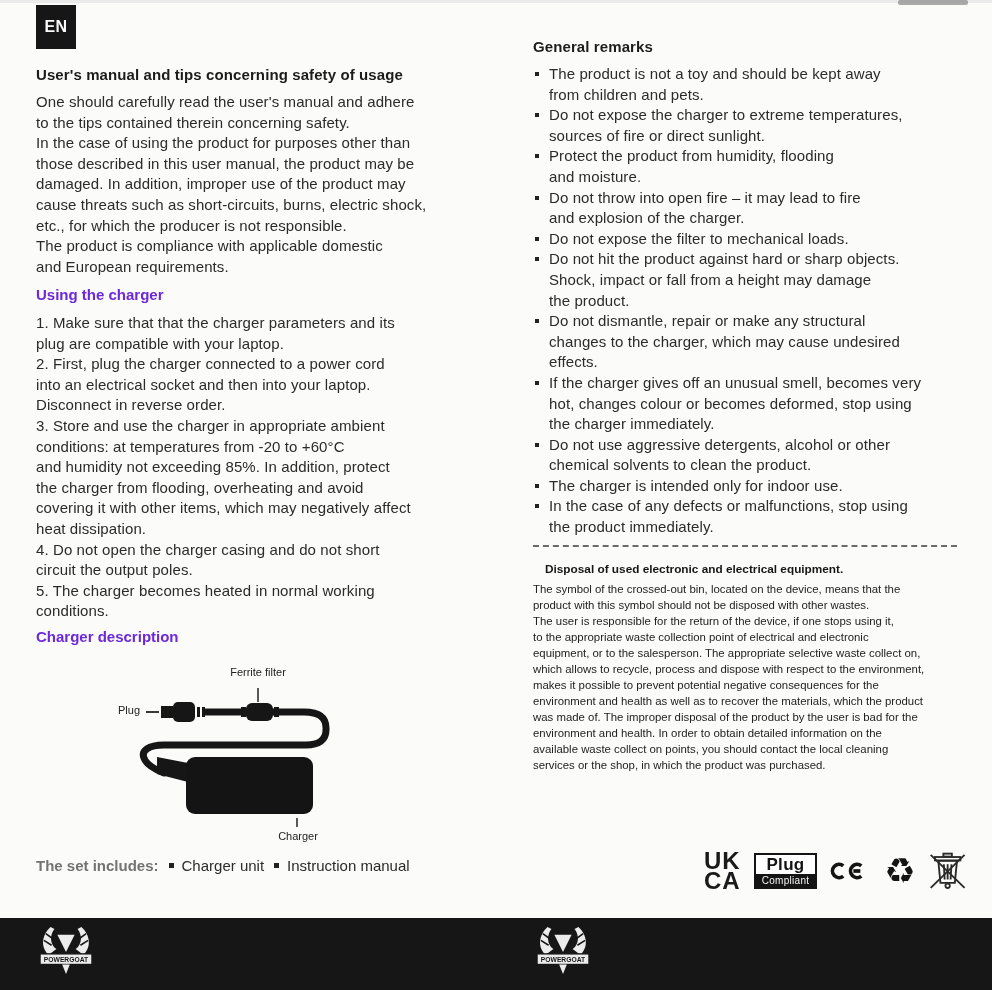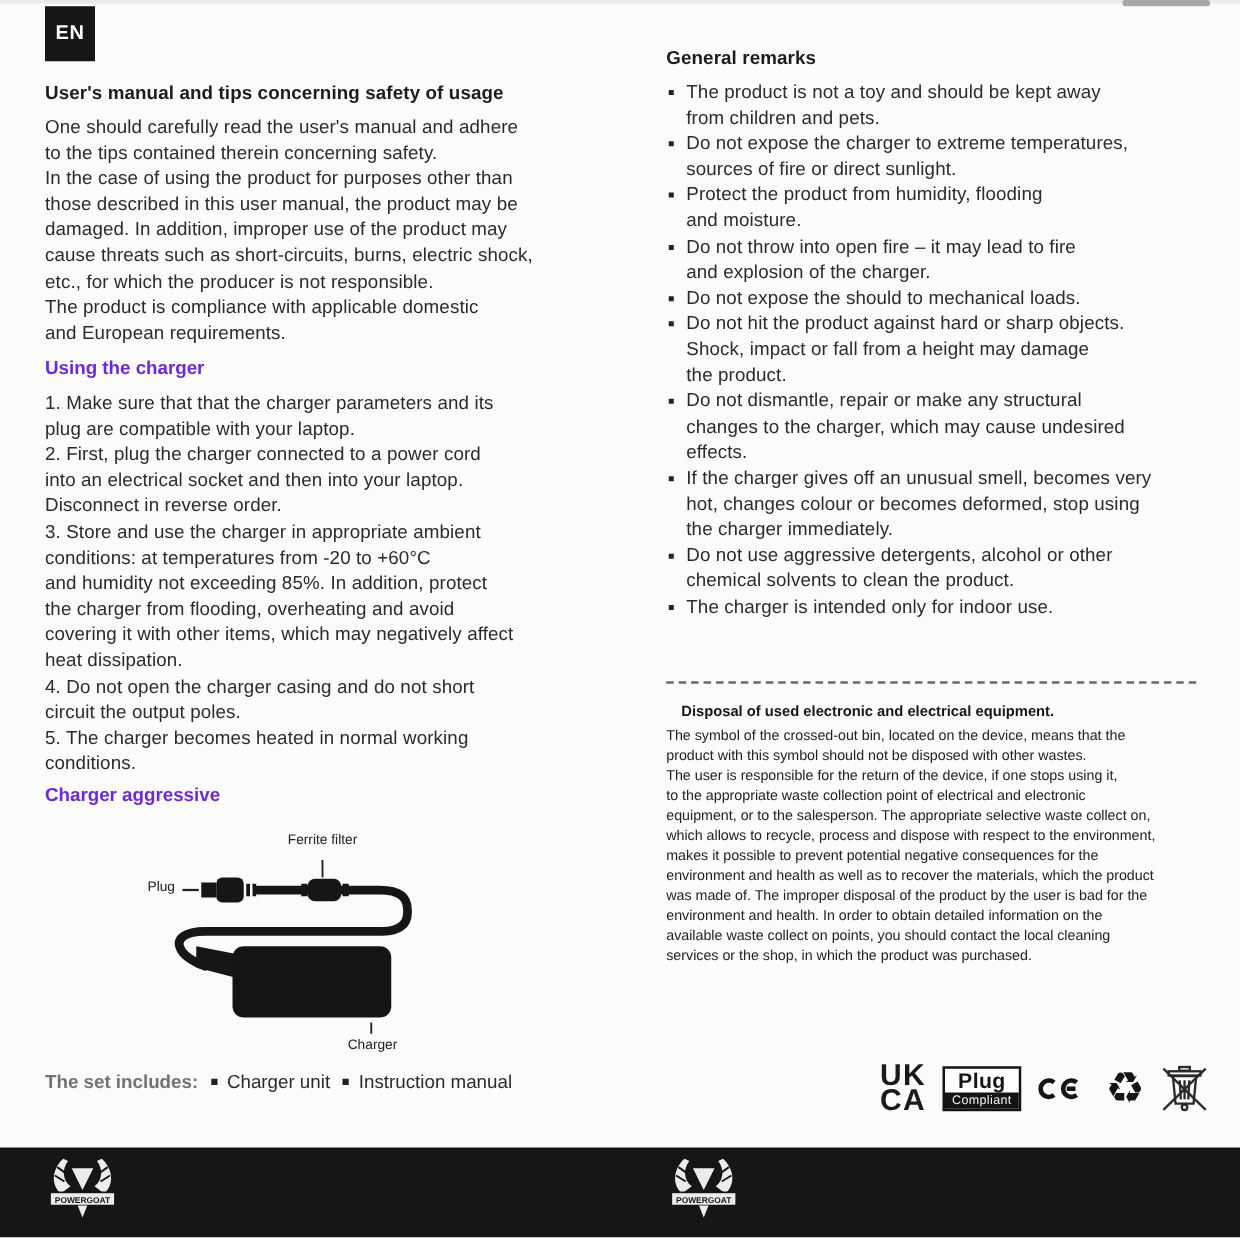--- a/index.html
+++ b/index.html
@@ -101,21 +101,21 @@
 conditions: at temperatures from -20 to +60°C
 and humidity not exceeding 85%. In addition, protect
 the charger from flooding, overheating and avoid
 covering it with other items, which may negatively affect
 heat dissipation.
 4. Do not open the charger casing and do not short
 circuit the output poles.
 5. The charger becomes heated in normal working
 conditions.</div>
 
-<div class="abs col-left h2" style="top:628px;">Charger aggressive</div>
+<div class="abs col-left h2" style="top:628px;">Charger description</div>
 
 <div class="abs diagram">
   <svg viewBox="0 0 464 204" width="464" height="204">
 
     <line x1="222" y1="36" x2="222" y2="50" stroke="#222" stroke-width="1.5"></line>
     <line x1="110" y1="60" x2="123" y2="60" stroke="#222" stroke-width="1.8"></line>
     <line x1="261" y1="166" x2="261" y2="175" stroke="#222" stroke-width="1.5"></line>
 
     <path d="M 170 60 H 268 C 284 60 290 66 290 76 L 290 78 C 290 88 283 93 270 93 L 128 93 C 112 93 105 99 108 106 C 110 112 118 117 128 121" fill="none" stroke="#161616" stroke-width="7" stroke-linecap="round"></path>
 
@@ -147,33 +147,35 @@
 
 <ul class="abs col-right bullets" style="top:64px;">
   <li>The product is not a toy and should be kept away
 from children and pets.</li>
   <li>Do not expose the charger to extreme temperatures,
 sources of fire or direct sunlight.</li>
   <li>Protect the product from humidity, flooding
 and moisture.</li>
   <li>Do not throw into open fire – it may lead to fire
 and explosion of the charger.</li>
-  <li>Do not expose the should to mechanical loads.</li>
+  <li>Do not expose the filter to mechanical loads.</li>
   <li>Do not hit the product against hard or sharp objects.
 Shock, impact or fall from a height may damage
 the product.</li>
   <li>Do not dismantle, repair or make any structural
 changes to the charger, which may cause undesired
 effects.</li>
   <li>If the charger gives off an unusual smell, becomes very
 hot, changes colour or becomes deformed, stop using
 the charger immediately.</li>
   <li>Do not use aggressive detergents, alcohol or other
 chemical solvents to clean the product.</li>
   <li>The charger is intended only for indoor use.</li>
+  <li>In the case of any defects or malfunctions, stop using
+the product immediately.</li>
 </ul>
 
 <div class="abs col-right divider-dashed" style="top:545px;"></div>
 
 <div class="abs col-right fine-h" style="top:562px;padding-left:12px;">Disposal of used electronic and electrical equipment.</div>
 <div class="abs col-right fine" style="top:581px;">The symbol of the crossed-out bin, located on the device, means that the
 product with this symbol should not be disposed with other wastes.
 The user is responsible for the return of the device, if one stops using it,
 to the appropriate waste collection point of electrical and electronic
 equipment, or to the salesperson. The appropriate selective waste collect on,

